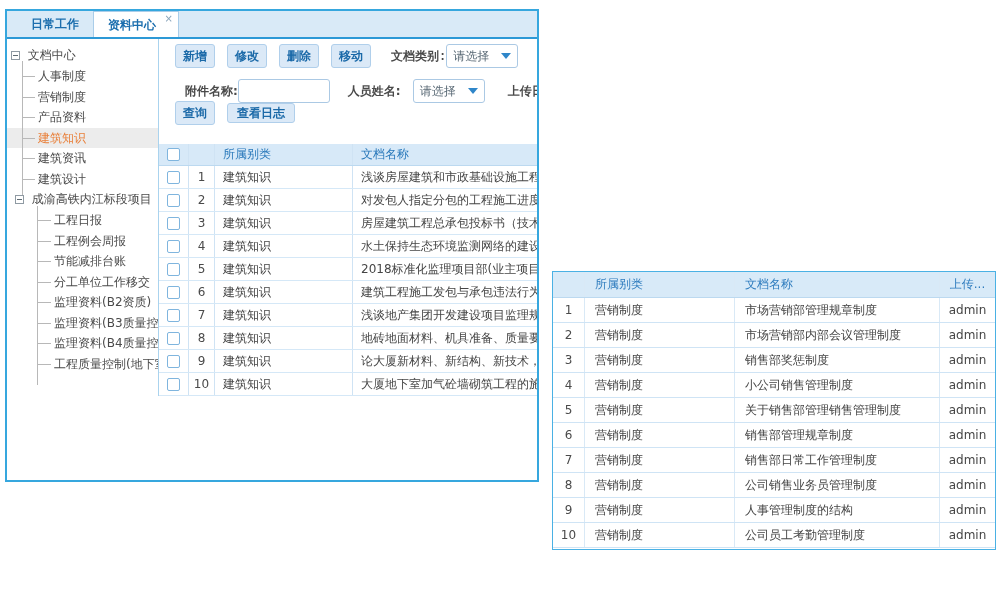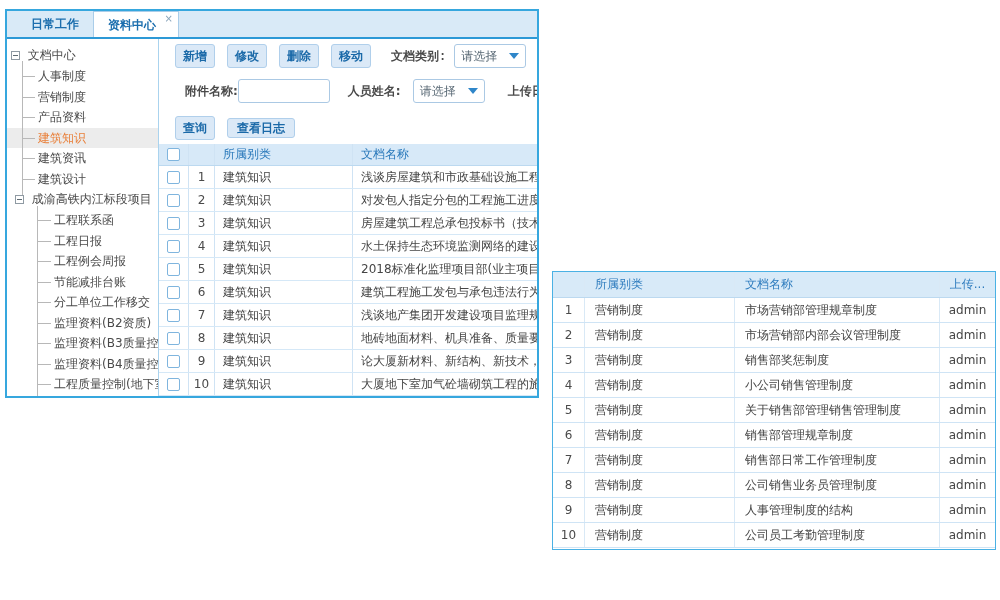--- a/index.html
+++ b/index.html
@@ -1,20 +1,20 @@
 <!DOCTYPE html>
 <html><head>
 <meta charset="utf-8">
 <style>
   * { margin:0; padding:0; box-sizing:border-box; }
   html,body { width:1000px; height:600px; background:#ffffff; font-family:"DejaVu Sans","Liberation Sans",sans-serif; }
   .canvas { position:relative; width:1000px; height:600px; background:#fff; overflow:hidden; }
 
   
-  .win { position:absolute; left:5px; top:9px; width:534px; height:389px;
+  .win { position:absolute; left:5px; top:9px; width:534px; height:473px;
          border:2px solid #36a7de; background:#fff; overflow:hidden; }
   .tabstrip { height:28px; background:#d9eaf7; border-bottom:2px solid #2d99d6;
               display:flex; align-items:stretch; padding-left:10px; }
   .tab { font-size:12px; font-weight:bold; color:#1b6eae; line-height:26px;
          padding:0 14px; white-space:nowrap; cursor:default; }
   .tab.active { background:#ffffff; border:1px solid #aacde9; border-bottom:none;
                 position:relative; padding-right:22px; }
   .tab-close { position:absolute; top:2px; right:5px; font-size:10px; color:#8aa5bb;
                font-weight:normal; line-height:10px; }
   .win-body { display:flex; height:357px; }
@@ -40,21 +40,21 @@
   .lvl1 .tree-item .stub { margin-left:15px; }
   .lvl2 .tree-item .stub { margin-left:30px; width:14px; }
   .tree-item.selected { background:#ececec; }
   .tree-item.selected .lbl { color:#e9803b; }
 
   
   .main { flex:1; position:relative; overflow:hidden; background:#fff; }
   .frow { position:absolute; left:0; display:flex; align-items:center; white-space:nowrap; width:max-content; }
   .row1 { top:5px; padding-left:16px;justify-content:flex-end; }
   .row2 { top:40px; padding-left:26px; }
-  .row3 { top:77px; padding-left:16px; }
+  .row3 { top:62px; padding-left:16px; }
   .btn { display:inline-block; background:#dbe9f7; border:1px solid #b0cfeb; border-radius:3px;
          color:#1a69a8; font-size:12px; font-weight:bold; padding:5px 7px; line-height:12px;
          margin-right:12px; cursor:pointer; }
   .btn.wide { padding:3px 9px; }
   .flabel { font-size:12px; font-weight:bold; color:#4a4a4a; }
   .sel { display:inline-flex; align-items:center; justify-content:space-between; width:72px; height:24px;
          border:1px solid #abc9e4; border-radius:3px; background:#fff; padding:0 6px; }
   .sel .sel-val { font-size:12px; color:#5a6a76; }
   .caret { width:0; height:0; border-left:5px solid transparent; border-right:5px solid transparent;
            border-top:6px solid #2f86c9; }
@@ -135,23 +135,20 @@
             <div class="tree-item">
               <span class="stub"></span><span class="lbl">建筑设计</span>
             </div>
           </div>
         <div class="tree-root r2">
           <span class="minus-box"></span>
           <span class="lbl">成渝高铁内江标段项目</span>
         </div>
         <div class="tree-children lvl2">
 
-            <div class="tree-item">
-              <span class="stub"></span><span class="lbl">工程联系函</span>
-            </div>
 
             <div class="tree-item">
               <span class="stub"></span><span class="lbl">工程日报</span>
             </div>
 
             <div class="tree-item">
               <span class="stub"></span><span class="lbl">工程例会周报</span>
             </div>
 
             <div class="tree-item">
@@ -184,21 +181,21 @@
           </div>
       </div>
 
       <div class="main">
 
         <div class="frow row1">
           <span class="btn">新增</span>
           <span class="btn">修改</span>
           <span class="btn">删除</span>
           <span class="btn">移动</span>
-          <span class="flabel" style="margin-left:8px; margin-right:8px;font-family:Liberation Mono, monospace;">文档类别:</span>
+          <span class="flabel" style="margin-left:8px; margin-right:0;font-family:Liberation Mono, monospace;">文档类别:</span>
           <span class="sel">
             <span class="sel-val">请选择</span>
             <span class="caret"></span>
           </span>
 
         </div>
 
         <div class="frow row2">
           <span class="flabel" style="">附件名称:</span>
           <input class="tinput" type="text" value="" style="">

